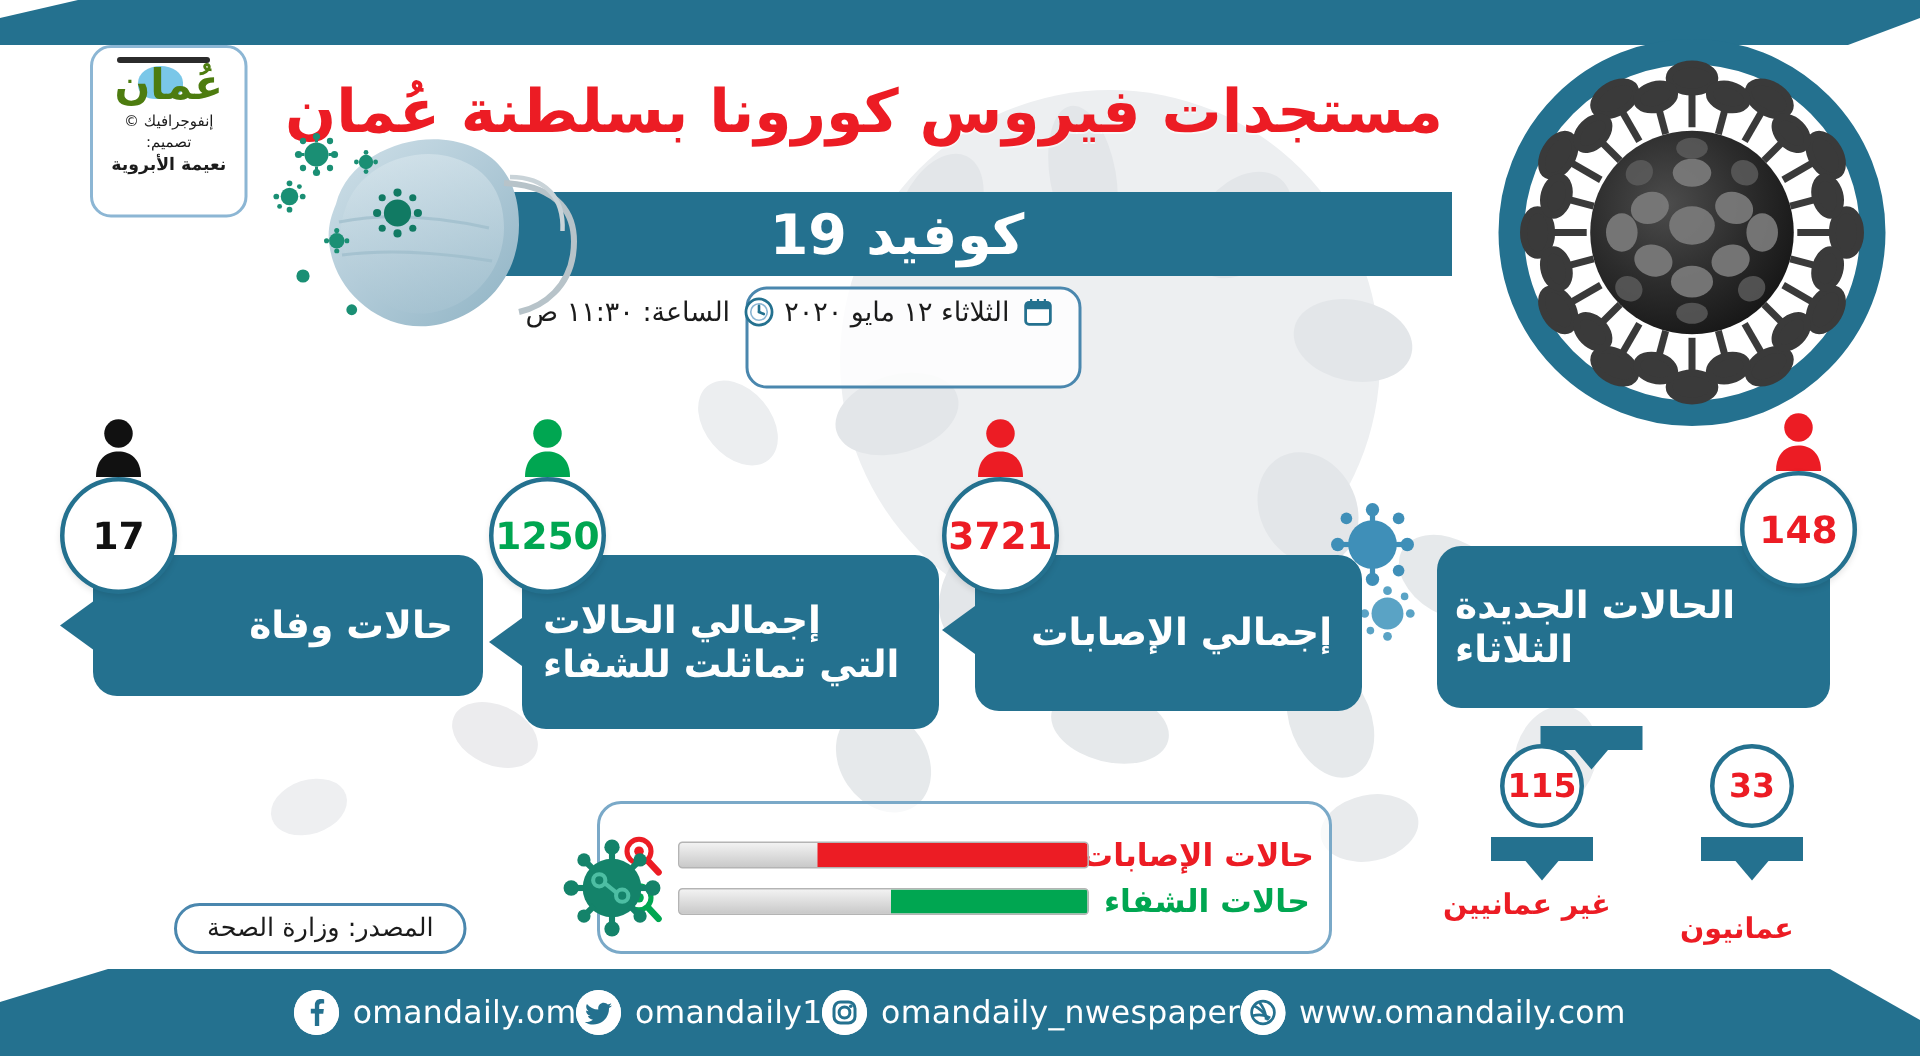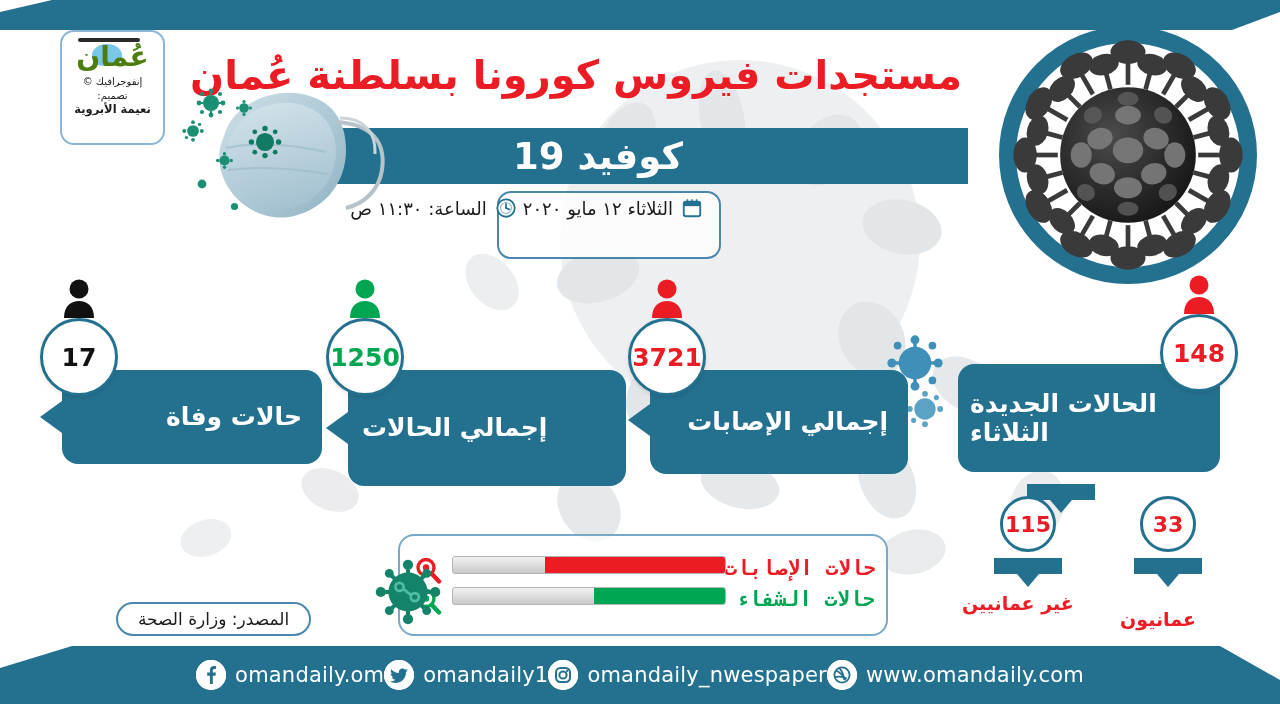--- a/index.html
+++ b/index.html
@@ -210,21 +210,21 @@
     position: absolute; left: 398px; top: 534px; width: 490px; height: 102px;
     border: 2px solid #7aa9c8; border-radius: 16px;
     background: rgba(255,255,255,.72);
     z-index: 5;
     display: flex; align-items: center;
   }
   .legend-rows {
     display: flex; flex-direction: column; justify-content: center;
     gap: 4px; width: 100%; padding: 0 10px 0 14px;
   }
-  .lrow { display: flex; gap: 10px; direction: rtl; height: 27px; font-family: Liberation Mono, monospace; }
+  .lrow { display: flex; align-items: center; gap: 10px; direction: rtl; height: 27px; }
   .lrow .lbl { font-size: 21px; font-weight: bold; width: 140px; text-align: left; white-space: nowrap; }
   .ltrack {
     position: relative; flex: 1; height: 18px; border-radius: 3px;
     background: linear-gradient(#f2f2f2, #c9c9c9);
     border: 1px solid #b4b4b4; overflow: hidden;
   }
   .lfill { position: absolute; right: 0; top: 0; bottom: 0; }
   .mag { width: 28px; height: 28px; flex: 0 0 auto; }
   .legend-virus { position: absolute; left: -26px; top: 22px; z-index: 6; }
 
@@ -602,20 +602,21 @@
       <svg width="34" height="40" viewBox="0 0 34 40">
           <circle cx="17" cy="11" r="9.5" fill="#111111"></circle>
           <path d="M2,40 C2,28 9,23 17,23 C25,23 32,28 32,40 Z" fill="#111111"></path>
         </svg>
     </div>
   </div>
 
   <div class="stat" style="left:326px; top:288px; width:300px; height:200px;">
     <div class="box" style="left:22px; top:82px; width:278px; height:116px; flex-direction:column; align-items:flex-end; justify-content:center; padding:0 18px 0 14px;">
       <span>إجمالي الحالات</span>
+      <span>التي تماثلت للشفاء</span>
     </div>
     <div class="tail" style="left:0px; top:124px;"></div>
     <div class="bubble" style="left:0px; top:30px;">
       <span style="color:#00a651;">1250</span>
     </div>
     <div class="person" style="left:22px; top:-10px;">
       <svg width="34" height="40" viewBox="0 0 34 40">
           <circle cx="17" cy="11" r="9.5" fill="#00a651"></circle>
           <path d="M2,40 C2,28 9,23 17,23 C25,23 32,28 32,40 Z" fill="#00a651"></path>
         </svg>

